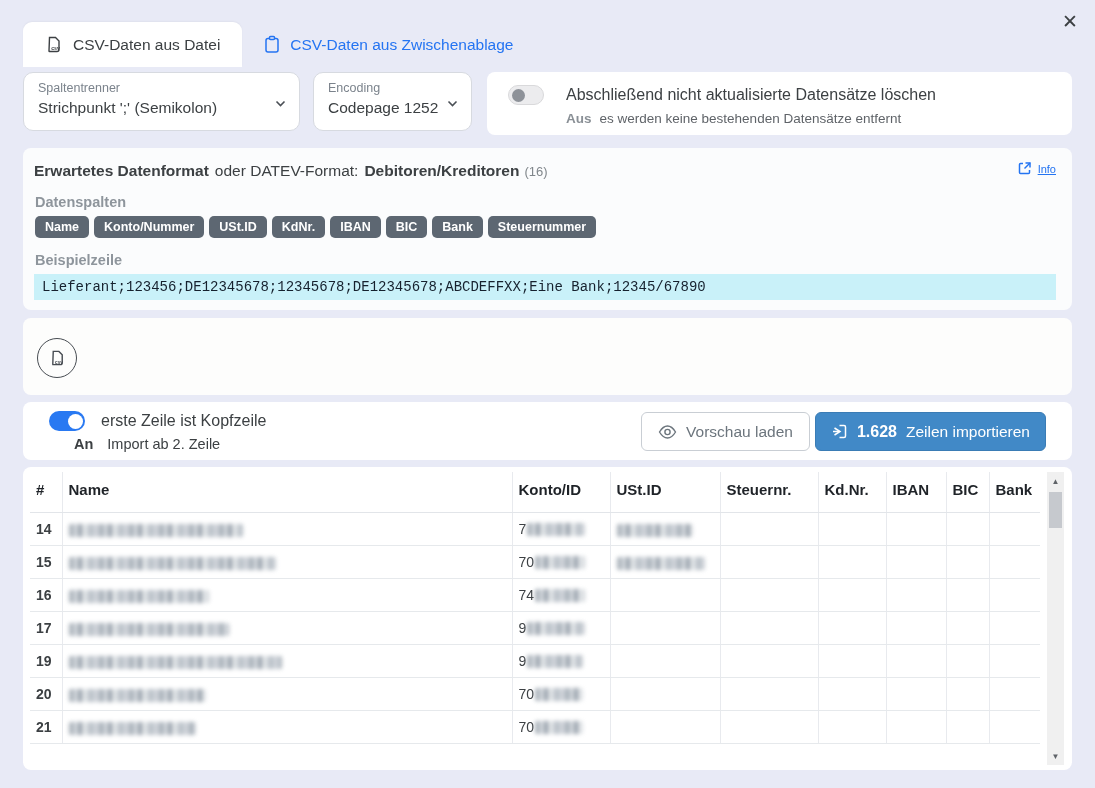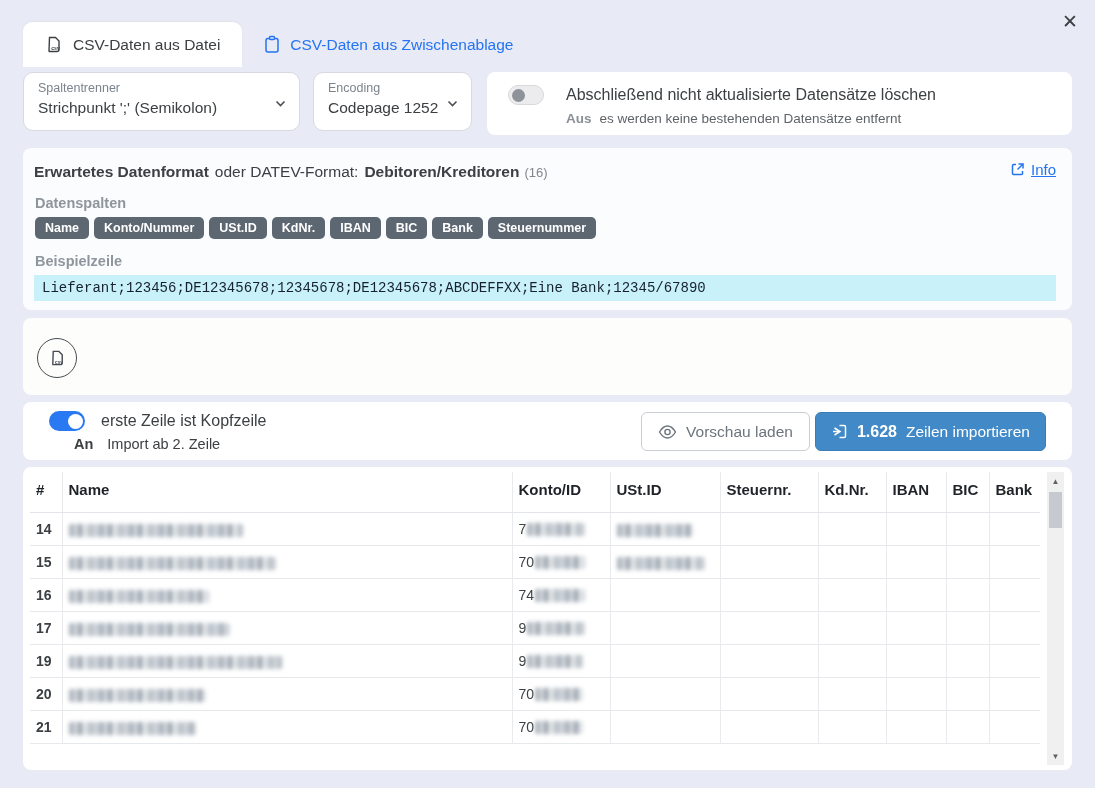--- a/index.html
+++ b/index.html
@@ -33,21 +33,21 @@
   .del-title{font-size:16px;color:#3c4043;}
   .del-line2{position:absolute;left:79px;top:39px;font-size:13.5px;color:#5f6368;}
   .del-line2 b{color:#8a9096;margin-right:8px;}
 
   
   .fmt-card{position:absolute;top:148px;left:23px;right:23px;height:162px;background:#fbfcfd;border-radius:8px;box-sizing:border-box;padding:13px 16px 0 11px;}
   .fmt-title{display:flex;align-items:baseline;font-size:15.5px;color:#3c4043;}
   .fmt-title .b{font-weight:bold;}
   .fmt-title .mid{margin:0 6px;}
   .fmt-title .cnt{margin-left:5px;font-size:13px;color:#80868b;}
-  .info-link{margin-left:auto;display:flex;align-items:center;gap:6px;color:#2474f2;font-size:15px;cursor:pointer;}
+  .info-link{margin-left:auto;display:flex;align-items:center;gap:6px;color:#2474f2;font-size:11px;cursor:pointer;}
   .info-link span{text-decoration:underline;}
   .sec-label{font-weight:bold;color:#8e959c;font-size:14.5px;margin:14px 0 6px 1px;}
   .badges{display:flex;gap:5px;margin-left:1px;}
   .badge{background:#5d6772;color:#fff;font-weight:bold;font-size:12.5px;padding:4px 10px;border-radius:5px;white-space:nowrap;}
   .sample{background:#c9f1f9;color:#16212e;font-family:"Liberation Mono", monospace;font-size:14px;
           padding:5px 8px;margin-top:4px;white-space:nowrap;overflow:hidden;}
 
   
   .file-card{position:absolute;top:318px;left:23px;right:23px;height:77px;background:#fdfdfc;border-radius:8px;box-sizing:border-box;padding:10px 10px 0 14px;display:flex;gap:16px;}
   .csv-circle{width:38px;height:38px;border:1.6px solid #474c52;border-radius:50%;display:flex;align-items:center;justify-content:center;margin-top:10px;flex:0 0 auto;}

